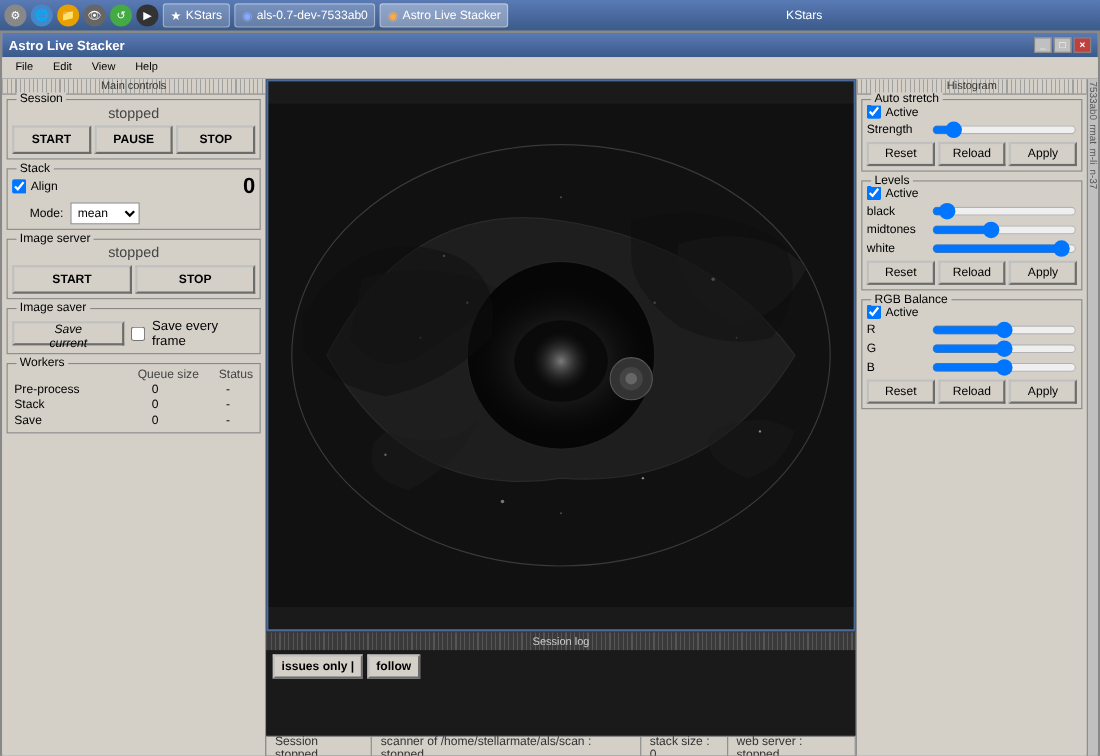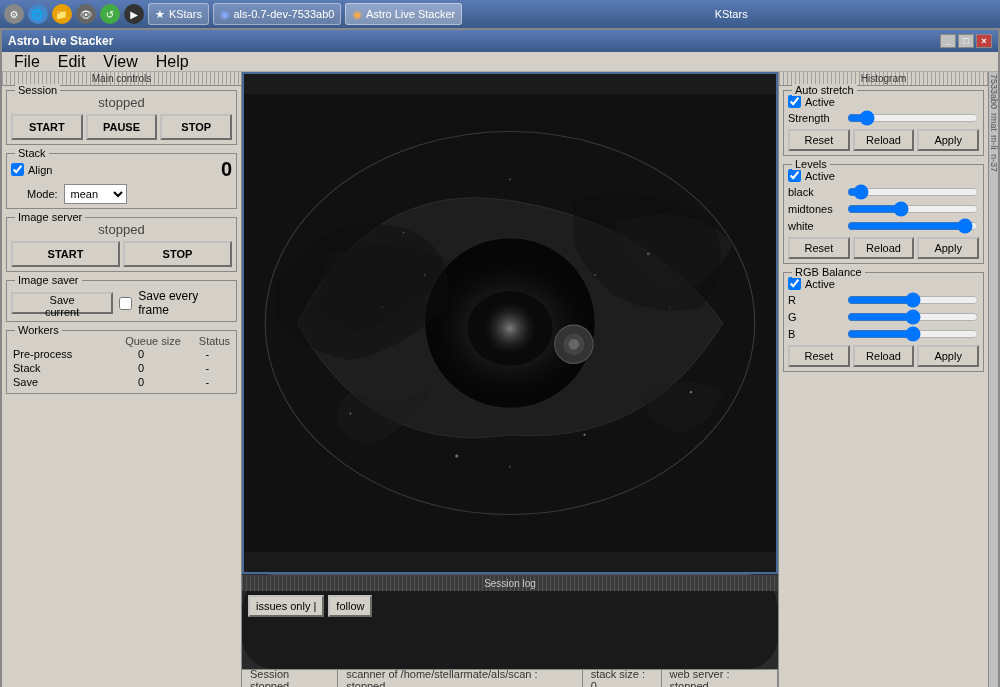--- a/index.html
+++ b/index.html
@@ -92,21 +92,21 @@
       height: 20px;
       background: #d4d0c8;
       display: flex;
       align-items: center;
       padding: 0 4px;
       border-bottom: 1px solid #aaa;
       gap: 2px;
     }
     .menu-item {
       padding: 20px 8px;
-      font-size: 16px;
+      font-size: 10px;
       cursor: pointer;
       color: #000;
     }
 
     .content-area {
       display: flex;
       height: calc(659px - 42px);
     }
 
     
@@ -173,20 +173,21 @@
       color: #000;
     }
     .btn-small {
       height: 22px;
       border: 2px outset #c0c0c0;
       background: #d4d0c8;
       font-size: 11px;
       cursor: pointer;
       color: #000;
       padding: 0 18px;
+      font-style: italic;
     }
 
     .checkbox-row {
       display: flex;
       align-items: center;
       gap: 4px;
       font-size: 11px;
       margin-bottom: 3px;
     }
     .mode-row {
@@ -251,21 +252,20 @@
     
     .image-svg {
       width: 100%;
       height: 100%;
     }
 
     .session-log-area {
       height: 95px;
       background: #1a1a1a;
       border-top: 1px solid #555;
-      border-radius: 32px;
     }
     .session-log-header {
       height: 16px;
       background: repeating-linear-gradient(
         90deg,
         #555 0px, #555 1px,
         #3a3a3a 1px, #3a3a3a 4px
       );
       display: flex;
       align-items: center;
@@ -287,20 +287,21 @@
       padding: 4px 6px;
     }
     .log-btn {
       height: 22px;
       border: 2px outset #c0c0c0;
       background: #d4d0c8;
       font-size: 11px;
       cursor: pointer;
       padding: 0 6px;
       color: #000;
+      font-weight: bold;
     }
 
     .status-bar {
       height: 20px;
       background: #d4d0c8;
       border-top: 1px solid #888;
       display: flex;
       align-items: center;
       font-size: 11px;
     }

